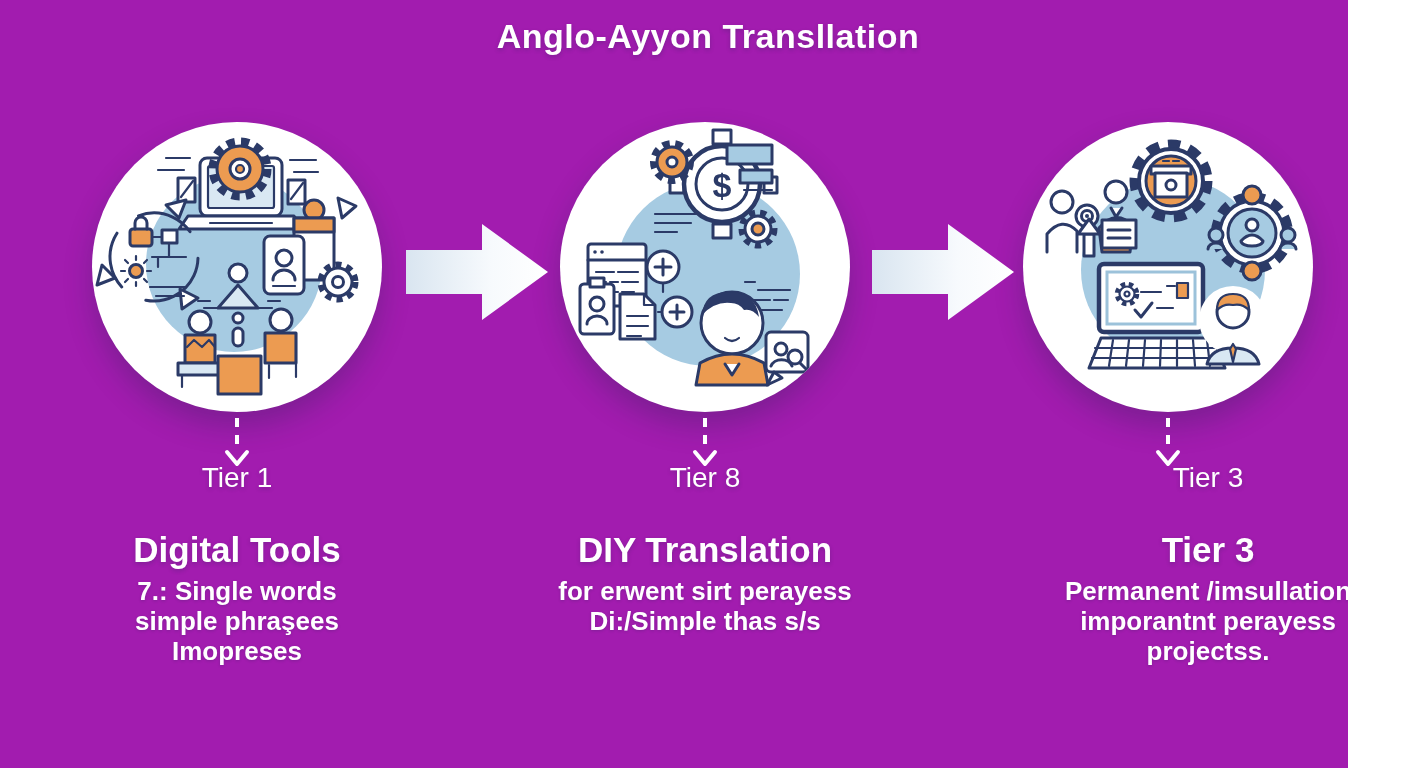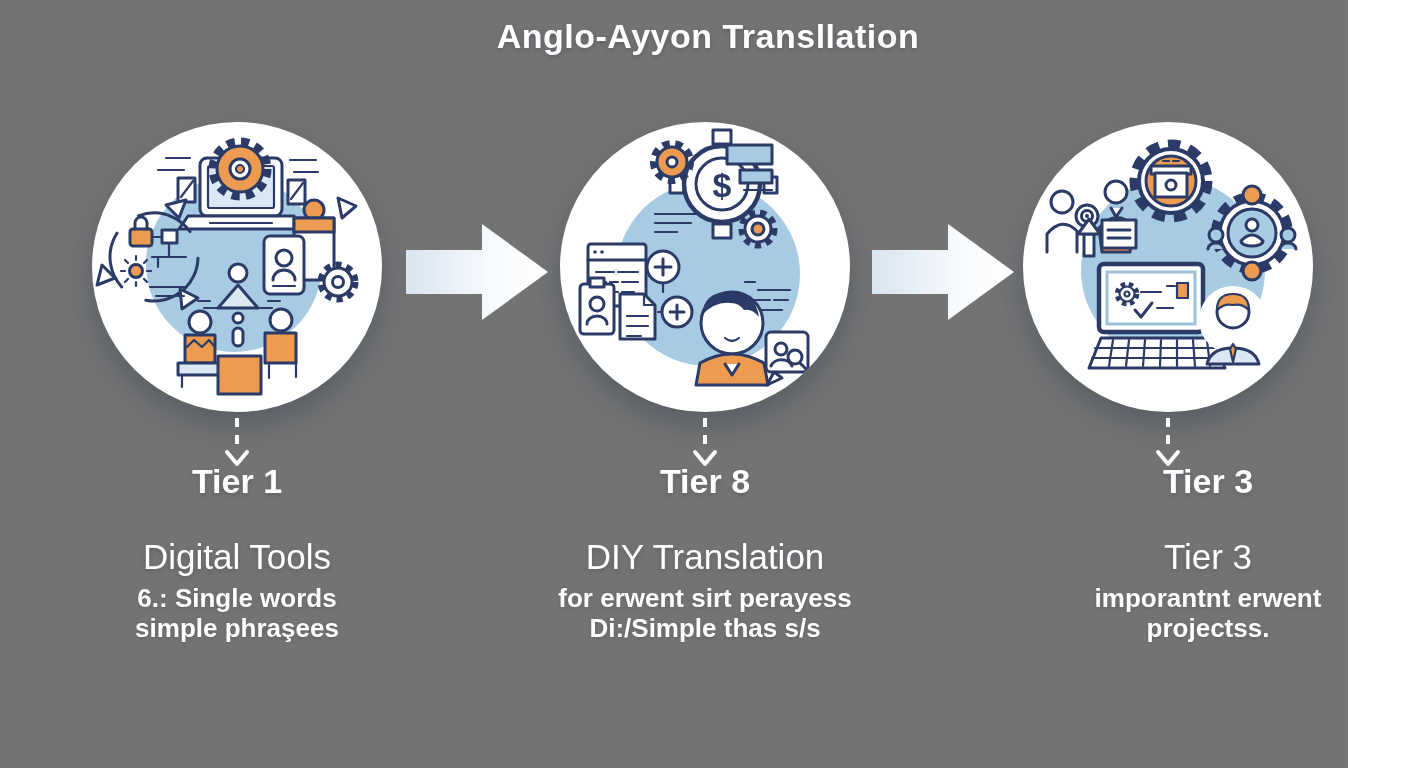--- a/index.html
+++ b/index.html
@@ -1,18 +1,18 @@
 <!DOCTYPE html>
 <html><head>
 <meta charset="utf-8">
 <style>
   html,body{margin:0;padding:0;}
   .canvas{
     position:relative;width:1348px;height:768px;overflow:hidden;
-    background:#737373;
+    background:#a21caf;
     font-family:"Liberation Sans",sans-serif;
   }
   .title{
     position:absolute;top:17px;left:0;right:0;text-align:center;
     transform:translateX(34px);
     color:#FFFFFF;font-size:34px;font-weight:700;letter-spacing:.5px;
     text-shadow:0 2px 4px rgba(20,40,70,.25);
   }
   .circle{
     position:absolute;top:122px;width:290px;height:290px;border-radius:50%;
@@ -28,22 +28,22 @@
   .fo{fill:#EC9B51}
   .fb{fill:#A6CBE2}
   .fp{fill:#D9E8F3}
   .fn{fill:#2B3A67;stroke:none}
   .flow-arrow{position:absolute;top:224px;width:142px;height:96px}
   .fa1{left:406px}.fa2{left:872px}
   .down-arrow{position:absolute;top:416px;width:26px;height:52px}
   .da1{left:224px}.da2{left:692px}.da3{left:1155px}
   .col{position:absolute;top:462px;width:380px;text-align:center;color:#FFFFFF}
   .col1{left:47px}.col2{left:515px}.col3{left:1018px}
-  .tier-label{font-size:34px;font-weight:700;margin:0 0 36px 0;text-shadow:0 2px 4px rgba(20,40,70,.22)}
-  .stage-heading{font-size:35px;font-weight:400;margin:4px 0 6px 0;text-shadow:0 2px 4px rgba(20,40,70,.22)}
+  .tier-label{font-size:28px;font-weight:400;margin:0 0 36px 0;text-shadow:0 2px 4px rgba(20,40,70,.22)}
+  .stage-heading{font-size:35px;font-weight:700;margin:4px 0 6px 0;text-shadow:0 2px 4px rgba(20,40,70,.22)}
   .stage-lines{font-size:26px;font-weight:700;line-height:30px;text-shadow:0 1px 3px rgba(20,40,70,.22)}
 </style>
 </head>
 <body>
 
 <div class="canvas">
 
   <div class="title">Anglo-Ayyon Transllation</div>
 
   <div class="circle c1">
@@ -293,36 +293,38 @@
   </svg>
   <svg class="down-arrow da3" viewBox="0 0 26 52">
     <path d="M13,2 v28" stroke="#FFFFFF" stroke-width="4" fill="none" stroke-dasharray="9 8"></path>
     <path d="M3,36 L13,48 L23,36" stroke="#FFFFFF" stroke-width="4" fill="none" stroke-linecap="round" stroke-linejoin="round"></path>
   </svg>
 
   <div class="col col1">
     <div class="tier-label">Tier 1</div>
     <div class="stage-heading">Digital Tools</div>
     <div class="stage-lines">
-      <div>6.: Single words</div>
+      <div>7.: Single words</div>
       <div>simple phraşees</div>
+      <div>Imopreses</div>
     </div>
   </div>
 
   <div class="col col2">
     <div class="tier-label">Tier 8</div>
     <div class="stage-heading">DIY Translation</div>
     <div class="stage-lines">
       <div>for erwent sirt perayess</div>
       <div>Di:/Simple thas s/s</div>
     </div>
   </div>
 
   <div class="col col3">
     <div class="tier-label">Tier 3</div>
     <div class="stage-heading">Tier 3</div>
     <div class="stage-lines">
-      <div>imporantnt erwent</div>
+      <div>Permanent /imsullation</div>
+      <div>imporantnt perayess</div>
       <div>projectss.</div>
     </div>
   </div>
 
 </div>
 
 </body></html>

